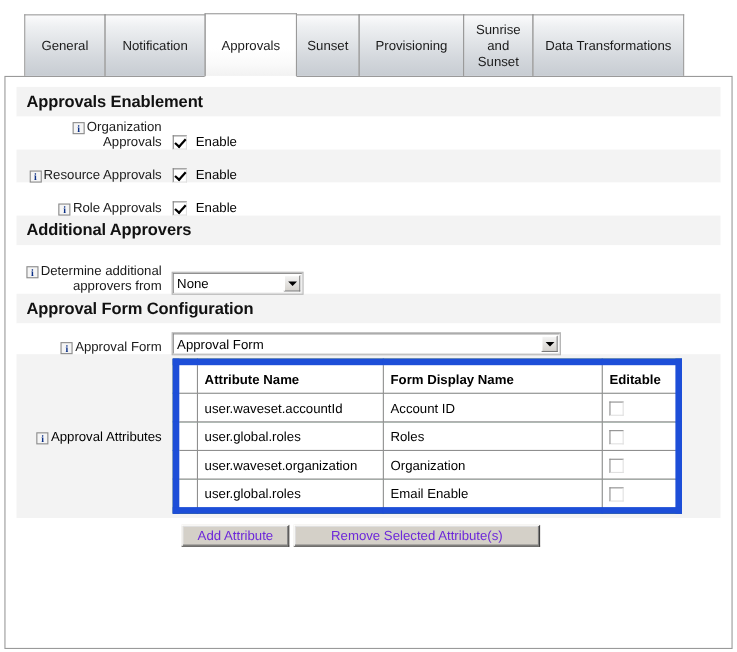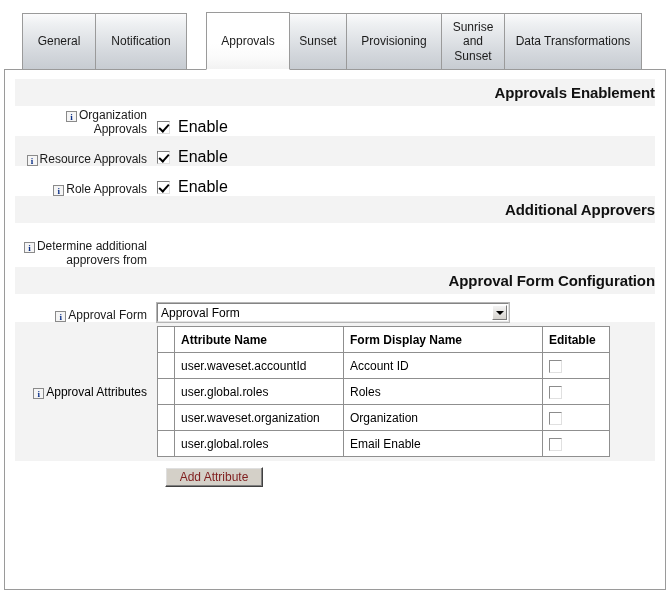--- a/index.html
+++ b/index.html
@@ -43,21 +43,20 @@
     margin-right: -1px;
     position: relative;
     user-select: none;
   }
   .tab.active {
     background: linear-gradient(to bottom, #ffffff 0%, #ffffff 55%, #fafafa 80%, #f2f2f2 100%);
     height: 58px;
     z-index: 3;
     border-bottom: 1px solid #ffffff;
     margin-bottom: -1px;
-    margin-left: 20px;
   }
 
   
   .panel {
     position: relative;
     margin: 0 4px 0 4px;
     border: 1px solid #9a9a9a;
     background: #ffffff;
     height: 521px;
     box-sizing: border-box;
@@ -71,21 +70,20 @@
   }
   .band.shade { background: #f3f3f3; }
   .band.plain { background: #ffffff; }
 
   .section-title {
     font-size: 15px;
     font-weight: bold;
     color: #111111;
     padding: 5px 0 5px 9px;
     letter-spacing: -0.1px;
-    text-align: right;
   }
 
   .row {
     display: flex;
     align-items: flex-end;
     min-height: 30px;
   }
   .row-label {
     width: 140px;
     min-width: 140px;
@@ -141,21 +139,21 @@
     left: 3px;
     top: 0px;
     width: 4px;
     height: 8px;
     border: solid #000000;
     border-width: 0 2px 2px 0;
     transform: rotate(42deg);
   }
   .cb-label {
     margin-left: 8px;
-    font-size: 16px;
+    font-size: 12px;
   }
 
   
   .sel {
     box-sizing: border-box;
     height: 19px;
     background: #ffffff;
     border-top: 1px solid #848484;
     border-left: 1px solid #848484;
     border-right: 1px solid #e3e3e3;
@@ -191,21 +189,21 @@
     border-top: 4px solid #000000;
   }
   .sel-narrow { width: 118px; }
   .sel-wide   { width: 352px; }
 
   
   .attr-table {
     border-collapse: collapse;
     font-size: 12px;
     background: #14532d;
-    border: 1px solid #1d4ed8;
+    border: 6px solid #1d4ed8;
   }
   .attr-table th, .attr-table td {
     border: 1px solid #8f8f8f;
     padding: 0 6px;
     height: 25px;
     text-align: left;
     font-weight: normal;
     background: #ffffff;
   }
   .attr-table th {
@@ -242,21 +240,21 @@
   .btn {
     height: 20px;
     background: #d4d0c8;
     border-top: 1px solid #ffffff;
     border-left: 1px solid #ffffff;
     border-right: 1px solid #404040;
     border-bottom: 1px solid #404040;
     box-shadow: inset -1px -1px 0 #808080, inset 1px 1px 0 #dfdfdf;
     font-size: 12px;
     font-family: "Liberation Sans", sans-serif;
-    color: #7f1d1d;
+    color: #6d28d9;
     display: flex;
     align-items: center;
     justify-content: center;
     box-sizing: border-box;
     cursor: default;
     margin-right: 4px;
   }
   .btn-add { width: 98px; }
   .btn-remove { width: 224px; }
 
@@ -344,20 +342,28 @@
   </div>
 
   <div class="band shade">
     <div class="section-title">Additional Approvers</div>
   </div>
 
   <div class="band plain">
     <div class="row" style="min-height:44px">
       <div class="row-label">
         <span class="info-icon">i</span><span>Determine additional approvers from</span>
+      </div>
+      <div class="row-field">
+        <div class="sel sel-narrow">
+          <span>None</span>
+          <span class="arrowbox">
+              <span class="caret"></span>
+            </span>
+        </div>
       </div>
     </div>
   </div>
 
   <div class="band shade">
     <div class="section-title">Approval Form Configuration</div>
   </div>
 
   <div class="band plain">
     <div class="row" style="min-height:28px">
@@ -419,16 +425,19 @@
         </table>
       </div>
     </div>
   </div>
 
   <div class="band plain">
     <div class="btnbar" style="padding-left:150px">
       <div class="btn btn-add">
         <span>Add Attribute</span>
       </div>
+      <div class="btn btn-remove">
+        <span>Remove Selected Attribute(s)</span>
+      </div>
     </div>
   </div>
 
 </div>
 
 </body></html>

